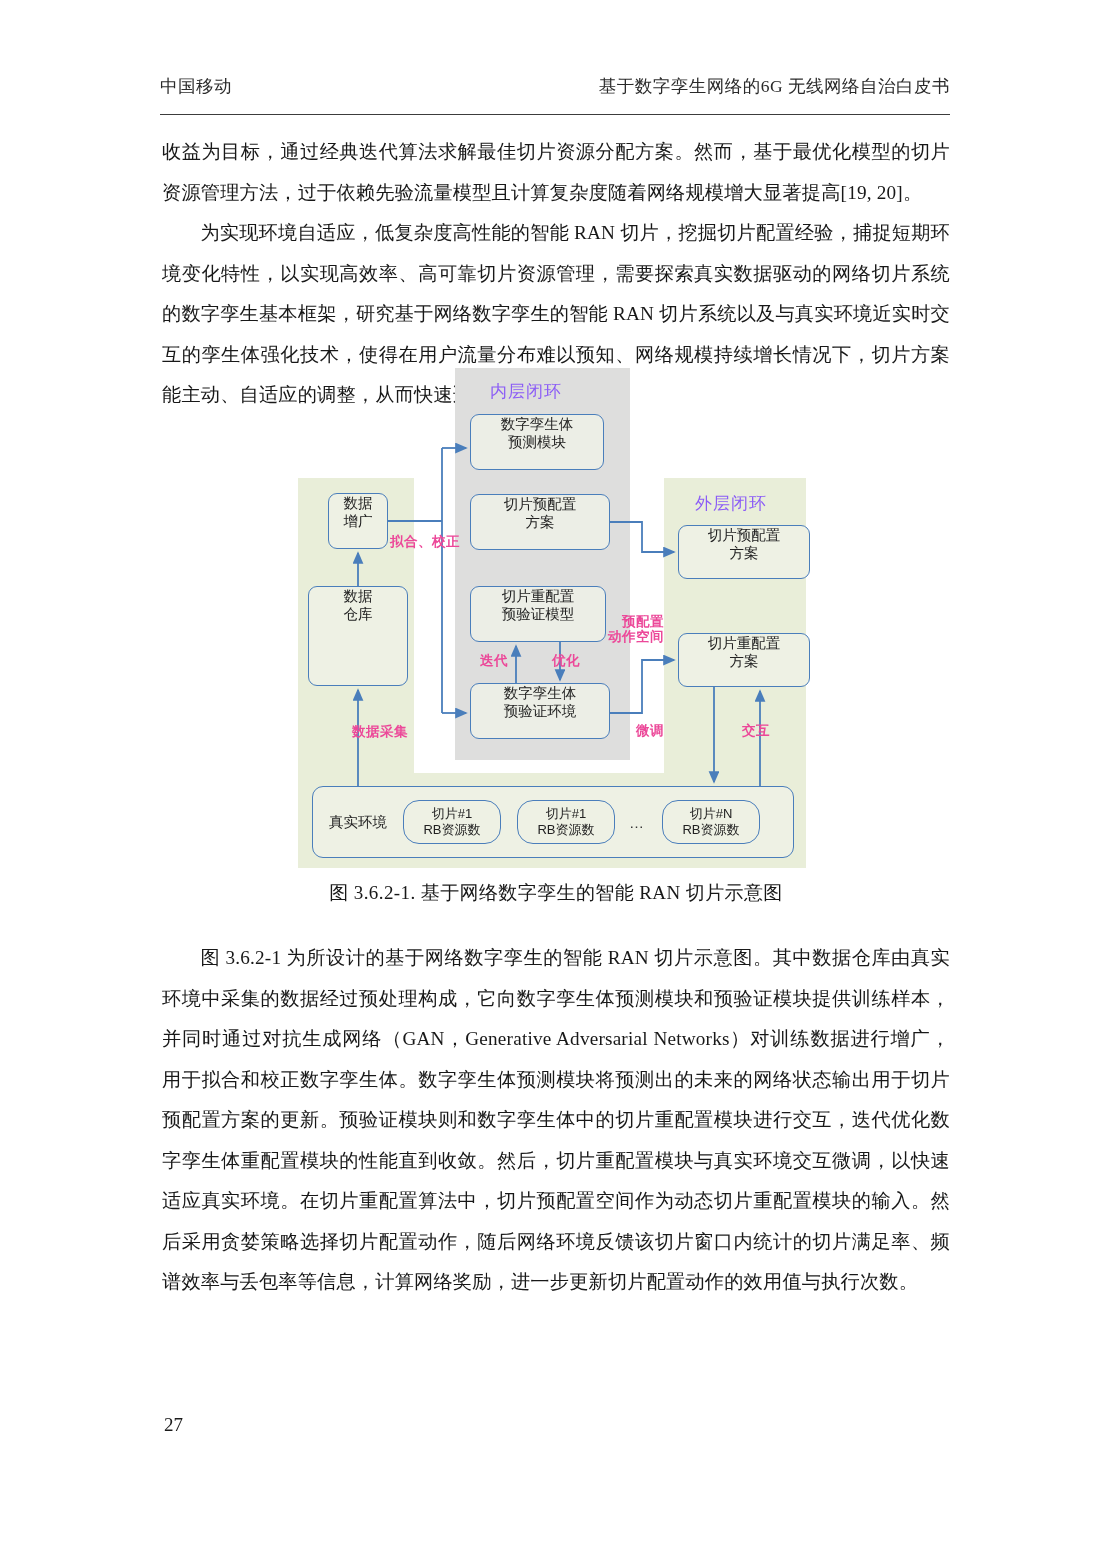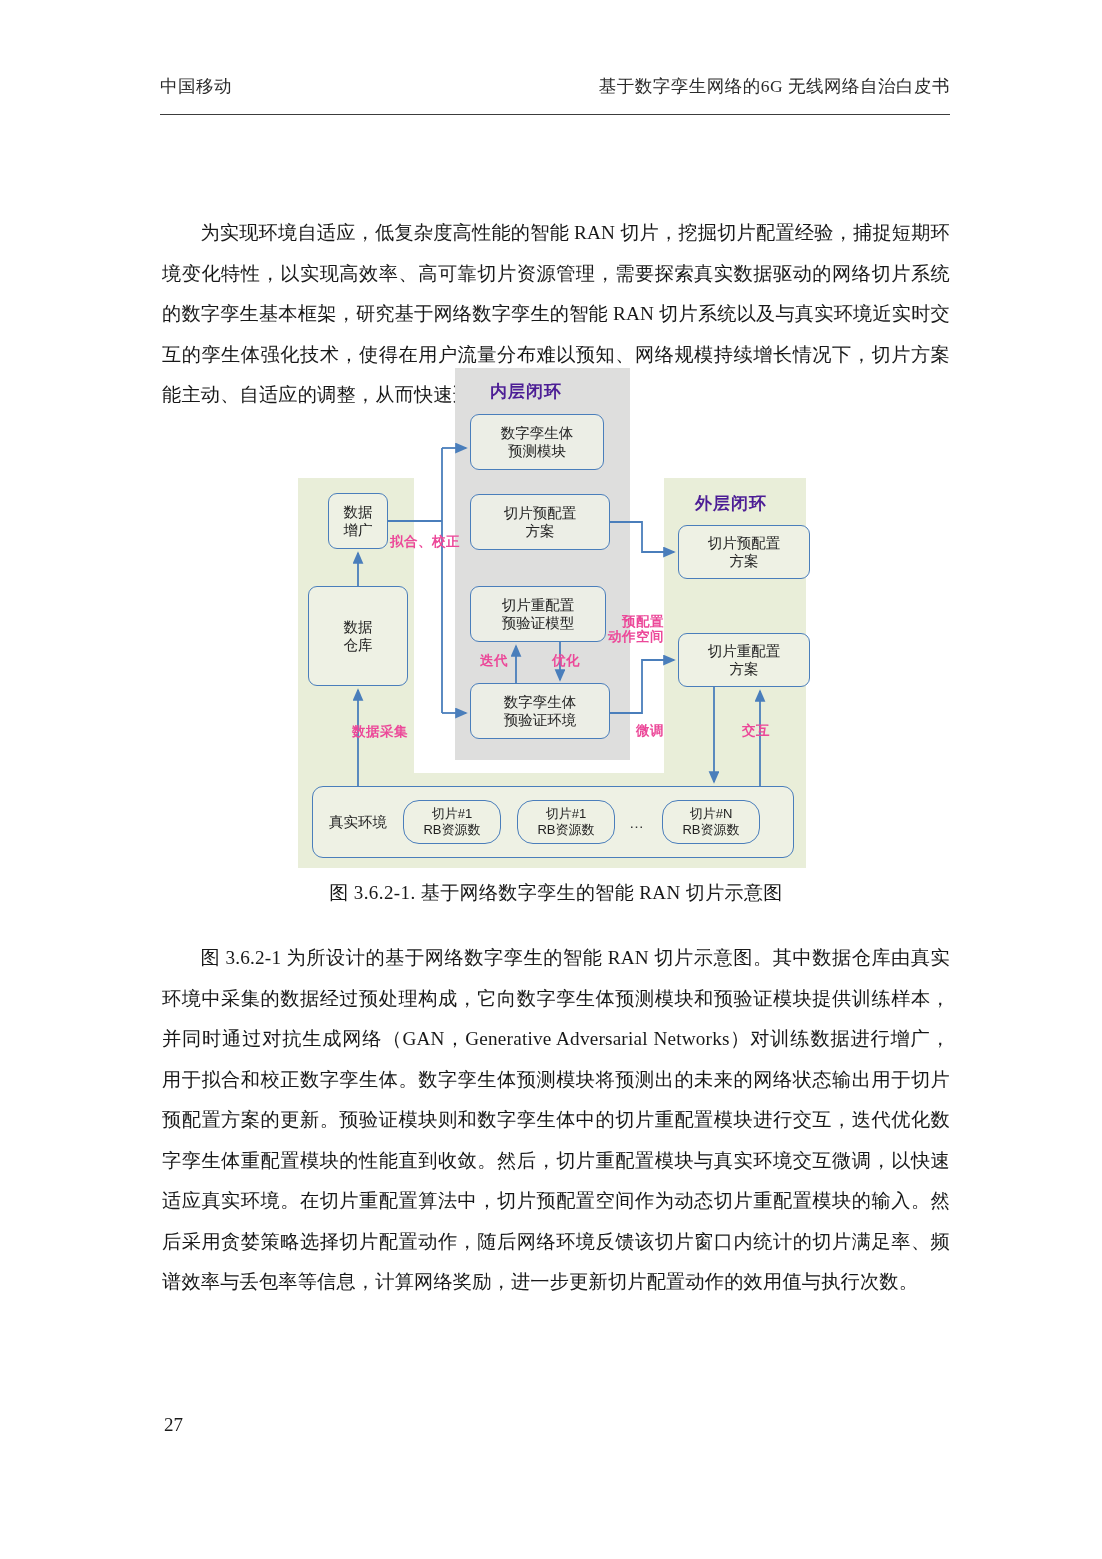--- a/index.html
+++ b/index.html
@@ -104,40 +104,39 @@
   }
   .region-bottom {
     left: 8px; top: 405px;
     width: 508px; height: 95px;
     background: #e9eed9;
   }
 
   .region-title {
     position: absolute;
     font-family: "Liberation Sans", sans-serif;
-    font-weight: bold;
+    font-weight: normal;
     font-size: 17px;
-    color: #4c1d95;
+    color: #8b5cf6;
     letter-spacing: 1px;
     white-space: nowrap;
   }
   .title-inner { left: 200px; top: 12px; }
   .title-outer { left: 405px; top: 124px; }
 
   
   .node {
     position: absolute;
     box-sizing: border-box;
     border: 1.6px solid #4a7ebb;
     border-radius: 9px;
     background: #eef1e4;
     display: flex;
     flex-direction: column;
     align-items: center;
-    justify-content: center;
     font-family: "Liberation Sans", sans-serif;
     font-size: 14.5px;
     line-height: 18px;
     color: #222;
     text-align: center;
   }
   .node.grayish { background: #eceee6; }
 
   
   #n-data-aug    { left: 38px;  top: 125px; width: 60px;  height: 56px; }
@@ -243,20 +242,21 @@
 </head>
 <body>
 
 <div class="page">
 
   <div class="header">
     <span class="header-left">中国移动</span>
     <span class="header-right">基于数字孪生网络的6G 无线网络自治白皮书</span>
   </div>
 
+  <div class="body-text" id="para1">收益为目标，通过经典迭代算法求解最佳切片资源分配方案。然而，基于最优化模型的切片资源管理方法，过于依赖先验流量模型且计算复杂度随着网络规模增大显著提高[19, 20]。</div>
 
   <div class="body-text para-indent" id="para2">为实现环境自适应，低复杂度高性能的智能 RAN 切片，挖掘切片配置经验，捕捉短期环境变化特性，以实现高效率、高可靠切片资源管理，需要探索真实数据驱动的网络切片系统的数字孪生基本框架，研究基于网络数字孪生的智能 RAN 切片系统以及与真实环境近实时交互的孪生体强化技术，使得在用户流量分布难以预知、网络规模持续增长情况下，切片方案能主动、自适应的调整，从而快速适应环境。</div>
 
   <div class="figure-wrap">
 
     <div class="region region-left"></div>
     <div class="region region-inner"></div>
     <div class="region region-right"></div>
     <div class="region region-bottom"></div>
 

